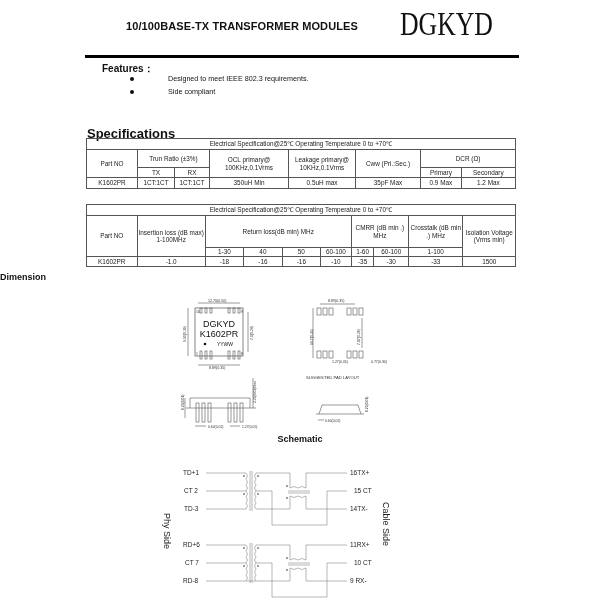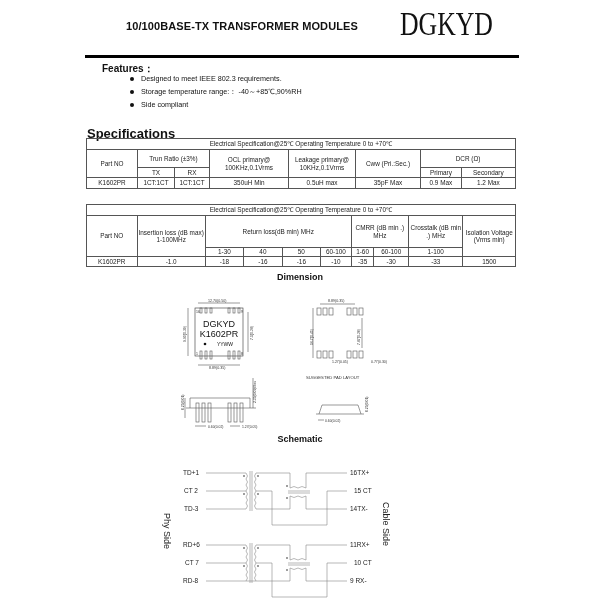--- a/index.html
+++ b/index.html
@@ -3,47 +3,43 @@
 <meta charset="utf-8">
 <style>
   html,body{margin:0;padding:0;background:#fff;}
   body{width:600px;height:600px;position:relative;overflow:hidden;font-family:"Liberation Sans",sans-serif;color:#111;}
   .abs{position:absolute;}
   .doc-title{left:90px;top:20px;font-size:11px;font-weight:bold;letter-spacing:0.1px;margin-left:36px;}
   .logo{left:400px;top:6px;font-family:"Liberation Serif",serif;font-size:33px;letter-spacing:0;transform:scaleX(0.78);transform-origin:left top;font-weight:normal;}
   .rule{left:85px;top:55px;width:434px;height:3px;background:#000;}
   .features-h{left:87px;top:62px;font-size:10px;font-weight:bold;margin-left:15px;}
   .features{left:130px;top:72px;margin:0;padding:0;list-style:none;font-size:7.2px;}
-  .features li{height:13.3px;line-height:12px;display:flex;align-items:center;}
+  .features li{height:13.3px;line-height:12px;display:flex;align-items:center;gap:27px;}
   .features li .dot{width:4px;height:4px;border-radius:50%;background:#111;margin-right:7px;display:inline-block;}
   .spec-h{left:87px;top:126px;font-size:13px;font-weight:bold;}
   table{border-collapse:collapse;font-size:6.4px;color:#222;}
   td{border:1px solid #555;text-align:center;padding:0;line-height:7.5px;}
   .t1{left:86px;top:138px;width:430px;}
   .t2{left:86px;top:204px;width:430px;}
-  .dim-h{left:0;width:600px;top:272px;text-align:center;font-size:9px;font-weight:bold;}
+  .dim-h{left:0;width:600px;top:272px;text-align:left;font-size:9px;font-weight:bold;}
   .sch-h{left:0;width:600px;top:434px;text-align:center;font-size:9px;font-weight:bold;}
   svg text{font-family:"Liberation Sans",sans-serif;}
 </style>
 </head>
 <body>
 
 <div class="abs doc-title">10/100BASE-TX TRANSFORMER MODULES</div>
 <div class="abs logo">DGKYD</div>
 <div class="abs rule"></div>
 
 <div class="abs features-h">Features：</div>
 <ul class="abs features">
   <li>
       <span class="dot"></span>
       <span>Designed to meet IEEE 802.3 requirements.</span>
-    </li>
-  <li>
-      <span class="dot"></span>
-      <span>Storage temperature range:： -40～+85℃,90%RH</span>
     </li>
   <li>
       <span class="dot"></span>
       <span>Side compliant</span>
     </li>
 </ul>
 
 <div class="abs spec-h">Specifications</div>
 
 <table class="abs t1">

